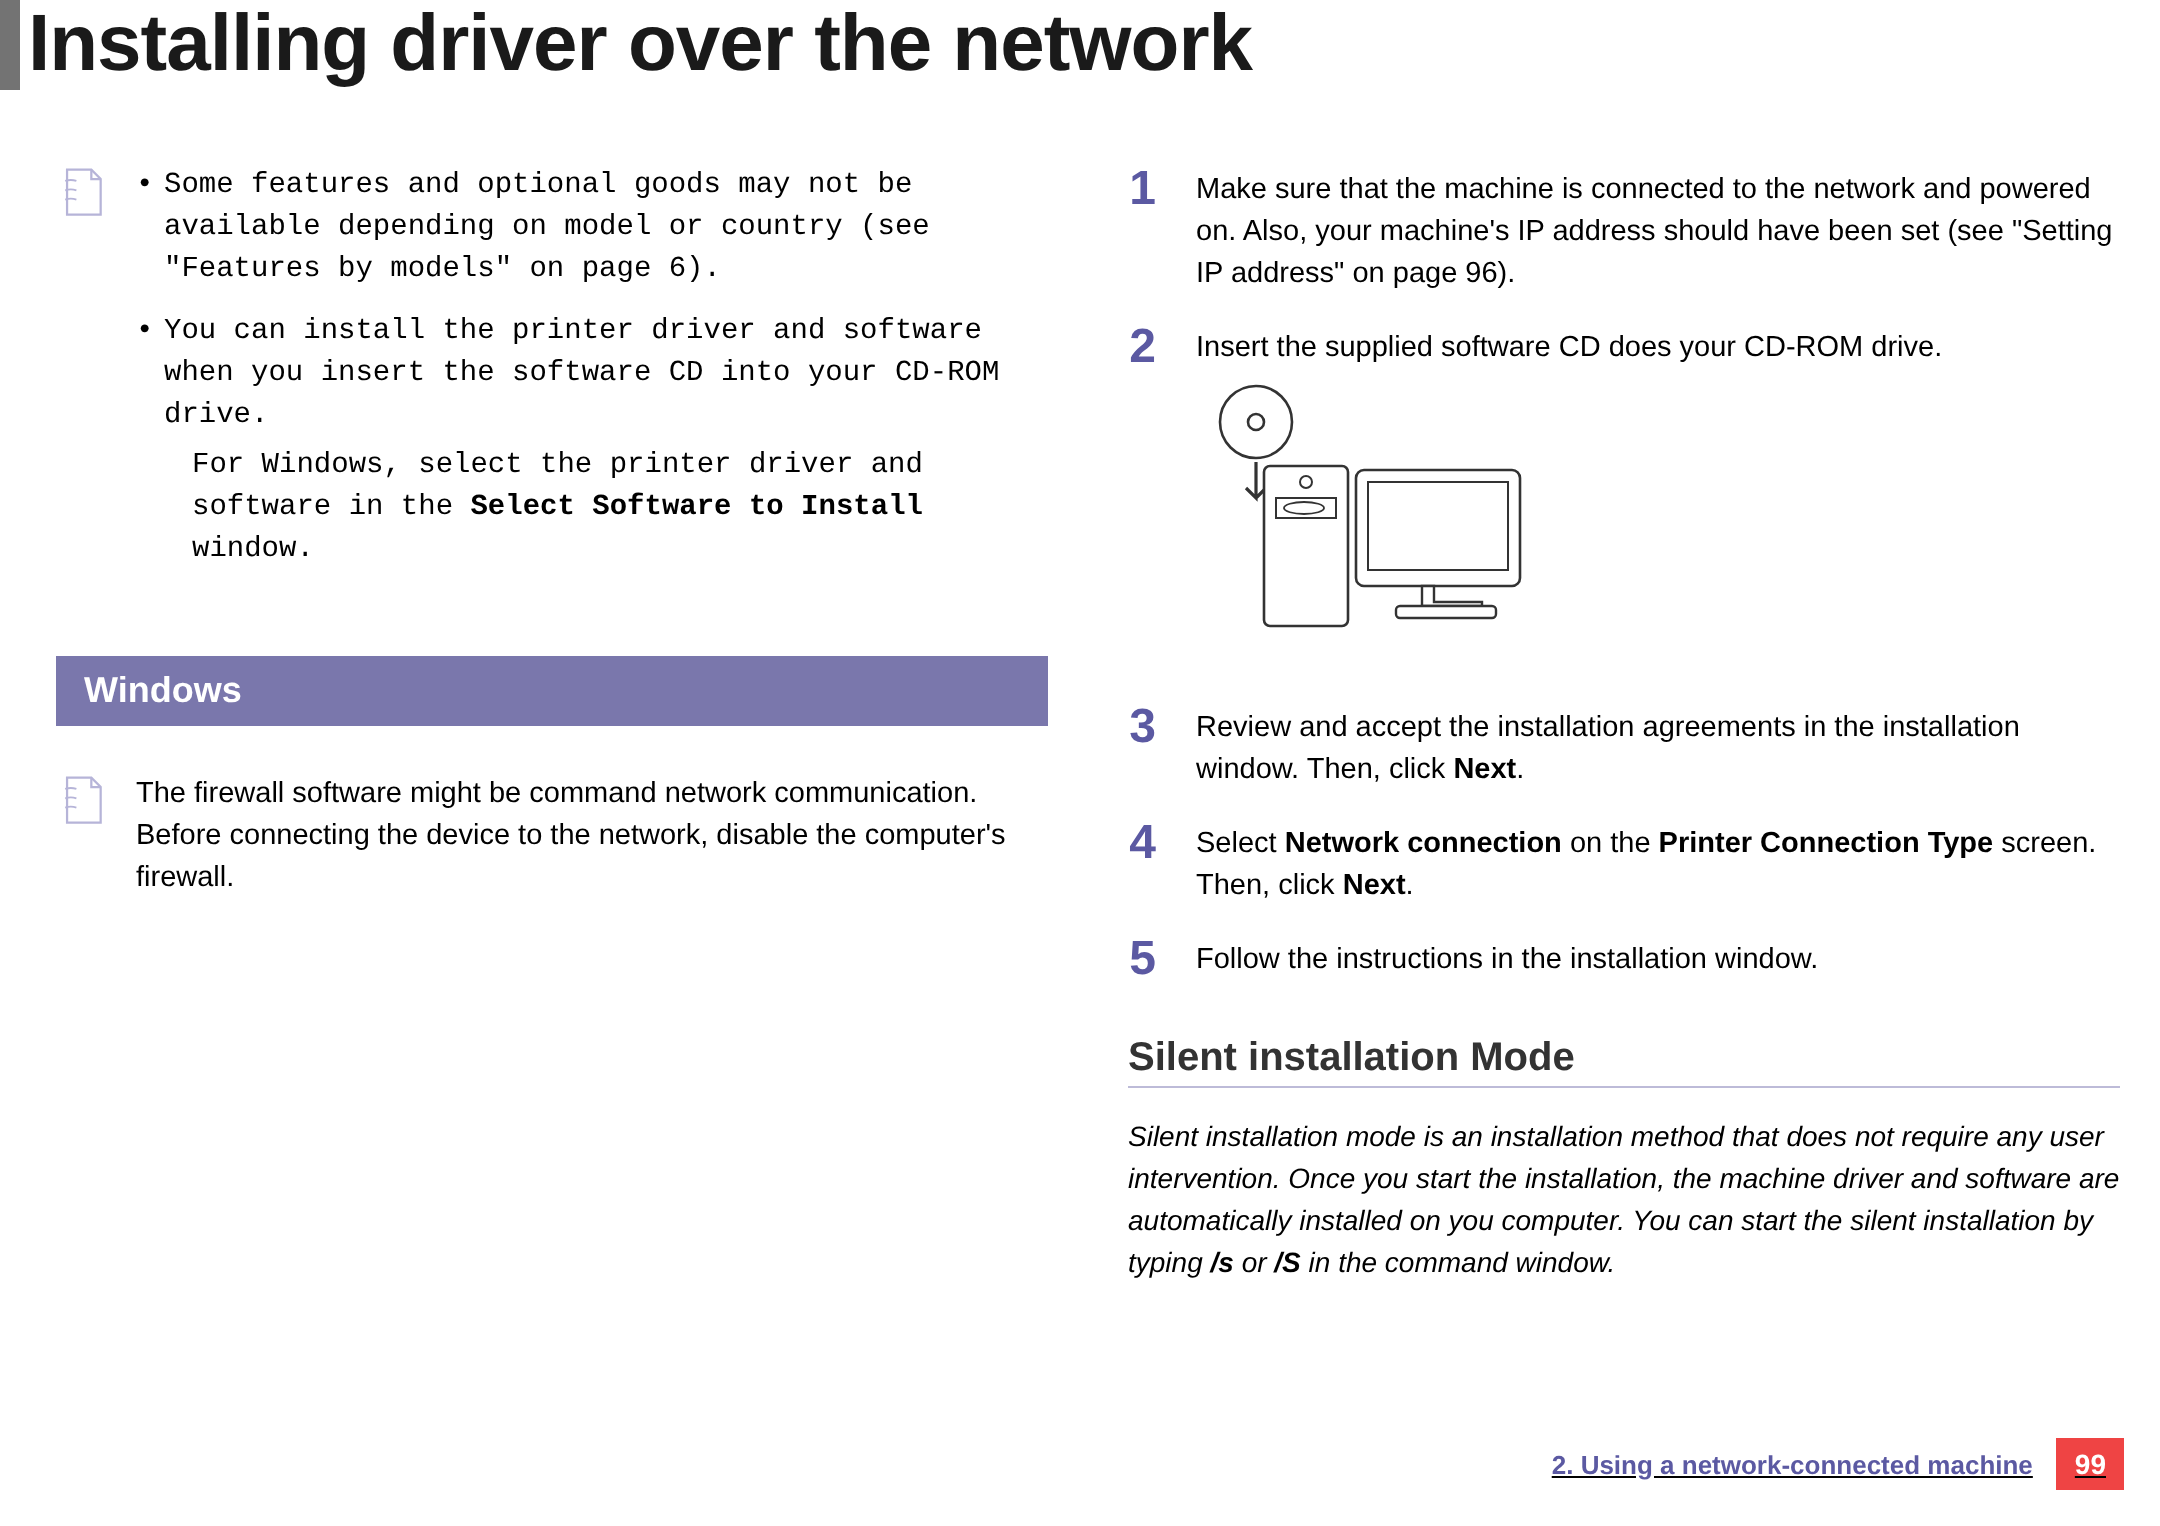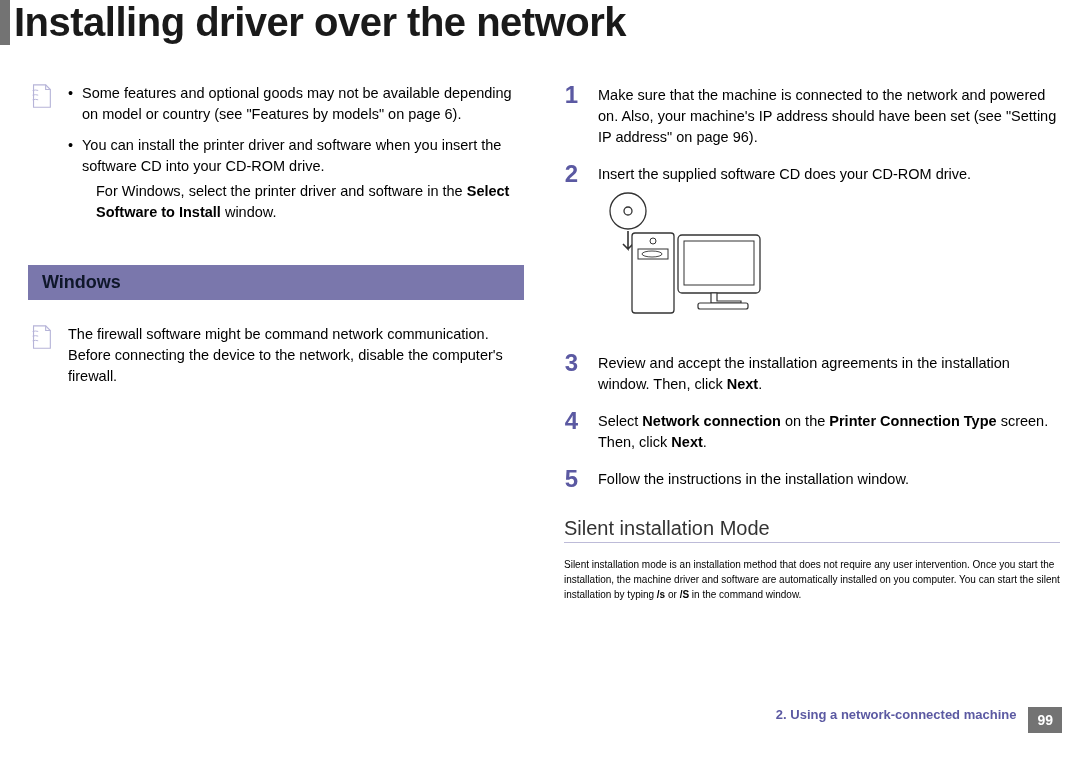--- a/index.html
+++ b/index.html
@@ -7,36 +7,36 @@
   body { position: relative; padding: 0 0 50px 0; }
   .page-title-wrap { border-left: 10px solid #737373; padding-left: 4px; margin-bottom: 38px; }
   .page-title { font-size: 40px; font-weight: 700; color: #1a1a1a; letter-spacing: -0.5px; }
   .columns { display: flex; gap: 40px; padding: 0 20px 0 28px; }
   .col { flex: 1; }
   .note-row { display: flex; gap: 14px; margin-bottom: 32px; }
   .note-icon { flex: 0 0 24px; height: 28px; position: relative; }
   .note-icon svg { width: 26px; height: 28px; }
   .note-body { flex: 1; font-size: 14.5px; line-height: 1.45; }
   .note-body ul { list-style: none; padding: 0; }
-  .note-body li { position: relative; padding-left: 14px; margin-bottom: 10px; }
+  .note-body li { position: relative; padding-left: 14px; margin-bottom: 10px; font-family: Liberation Mono, monospace; }
   .note-body li::before { content: "•"; position: absolute; left: 0; top: 0; }
   .note-body .sub { padding-left: 14px; margin-top: 4px; }
-  .section-header { background: #7a77ac; color: #0f172a; font-weight: 700; font-size: 18px; padding: 7px 14px; margin-bottom: 24px; margin-top: 28px; }
+  .section-header { background: #7a77ac; color: #ffffff; font-weight: 700; font-size: 18px; padding: 7px 14px; margin-bottom: 24px; margin-top: 28px; }
   .steps { }
   .step { display: flex; gap: 16px; margin-bottom: 14px; }
   .step-num { flex: 0 0 18px; font-size: 24px; font-weight: 700; color: #5b59a2; line-height: 1; text-align: right; padding-right: 4px; position: relative; top:0px;}
   .step-body { flex: 1; font-size: 14.5px; line-height: 1.45; padding-top:2px; }
   .step-img { padding: 6px 0 10px 0; }
-  .h3 { font-size: 20px; font-weight: 400; margin-top: 26px; margin-bottom: 2px; color:#333; }
+  .h3 { font-size: 20px; font-weight: 700; margin-top: 26px; margin-bottom: 2px; color:#333; }
   .h3-rule { height: 1px; background: #bdbbd8; margin-bottom: 14px; }
-  .paragraph { font-size: 10px; line-height: 1.5; }
+  .paragraph { font-size: 14px; line-height: 1.5; font-style: italic; }
   b { font-weight: 700; }
-  .footer { position: absolute; bottom: 30px; right: 18px; display: flex; gap: 12px; }
+  .footer { position: absolute; bottom: 18px; right: 18px; display: flex; align-items: center; gap: 12px; text-decoration: underline; }
   .footer-text { font-size: 13px; font-weight: 700; color: #5b59a2; }
-  .footer-page { background: #737373; color: #fff; font-weight: 700; padding: 5px 9px; font-size: 14px; }
+  .footer-page { background: #ef4444; color: #fff; font-weight: 700; padding: 5px 9px; font-size: 14px; }
 </style>
 </head>
 <body>
 
 <div class="page-title-wrap">
   <div class="page-title">Installing driver over the network</div>
 </div>
 
 <div class="columns">
 

